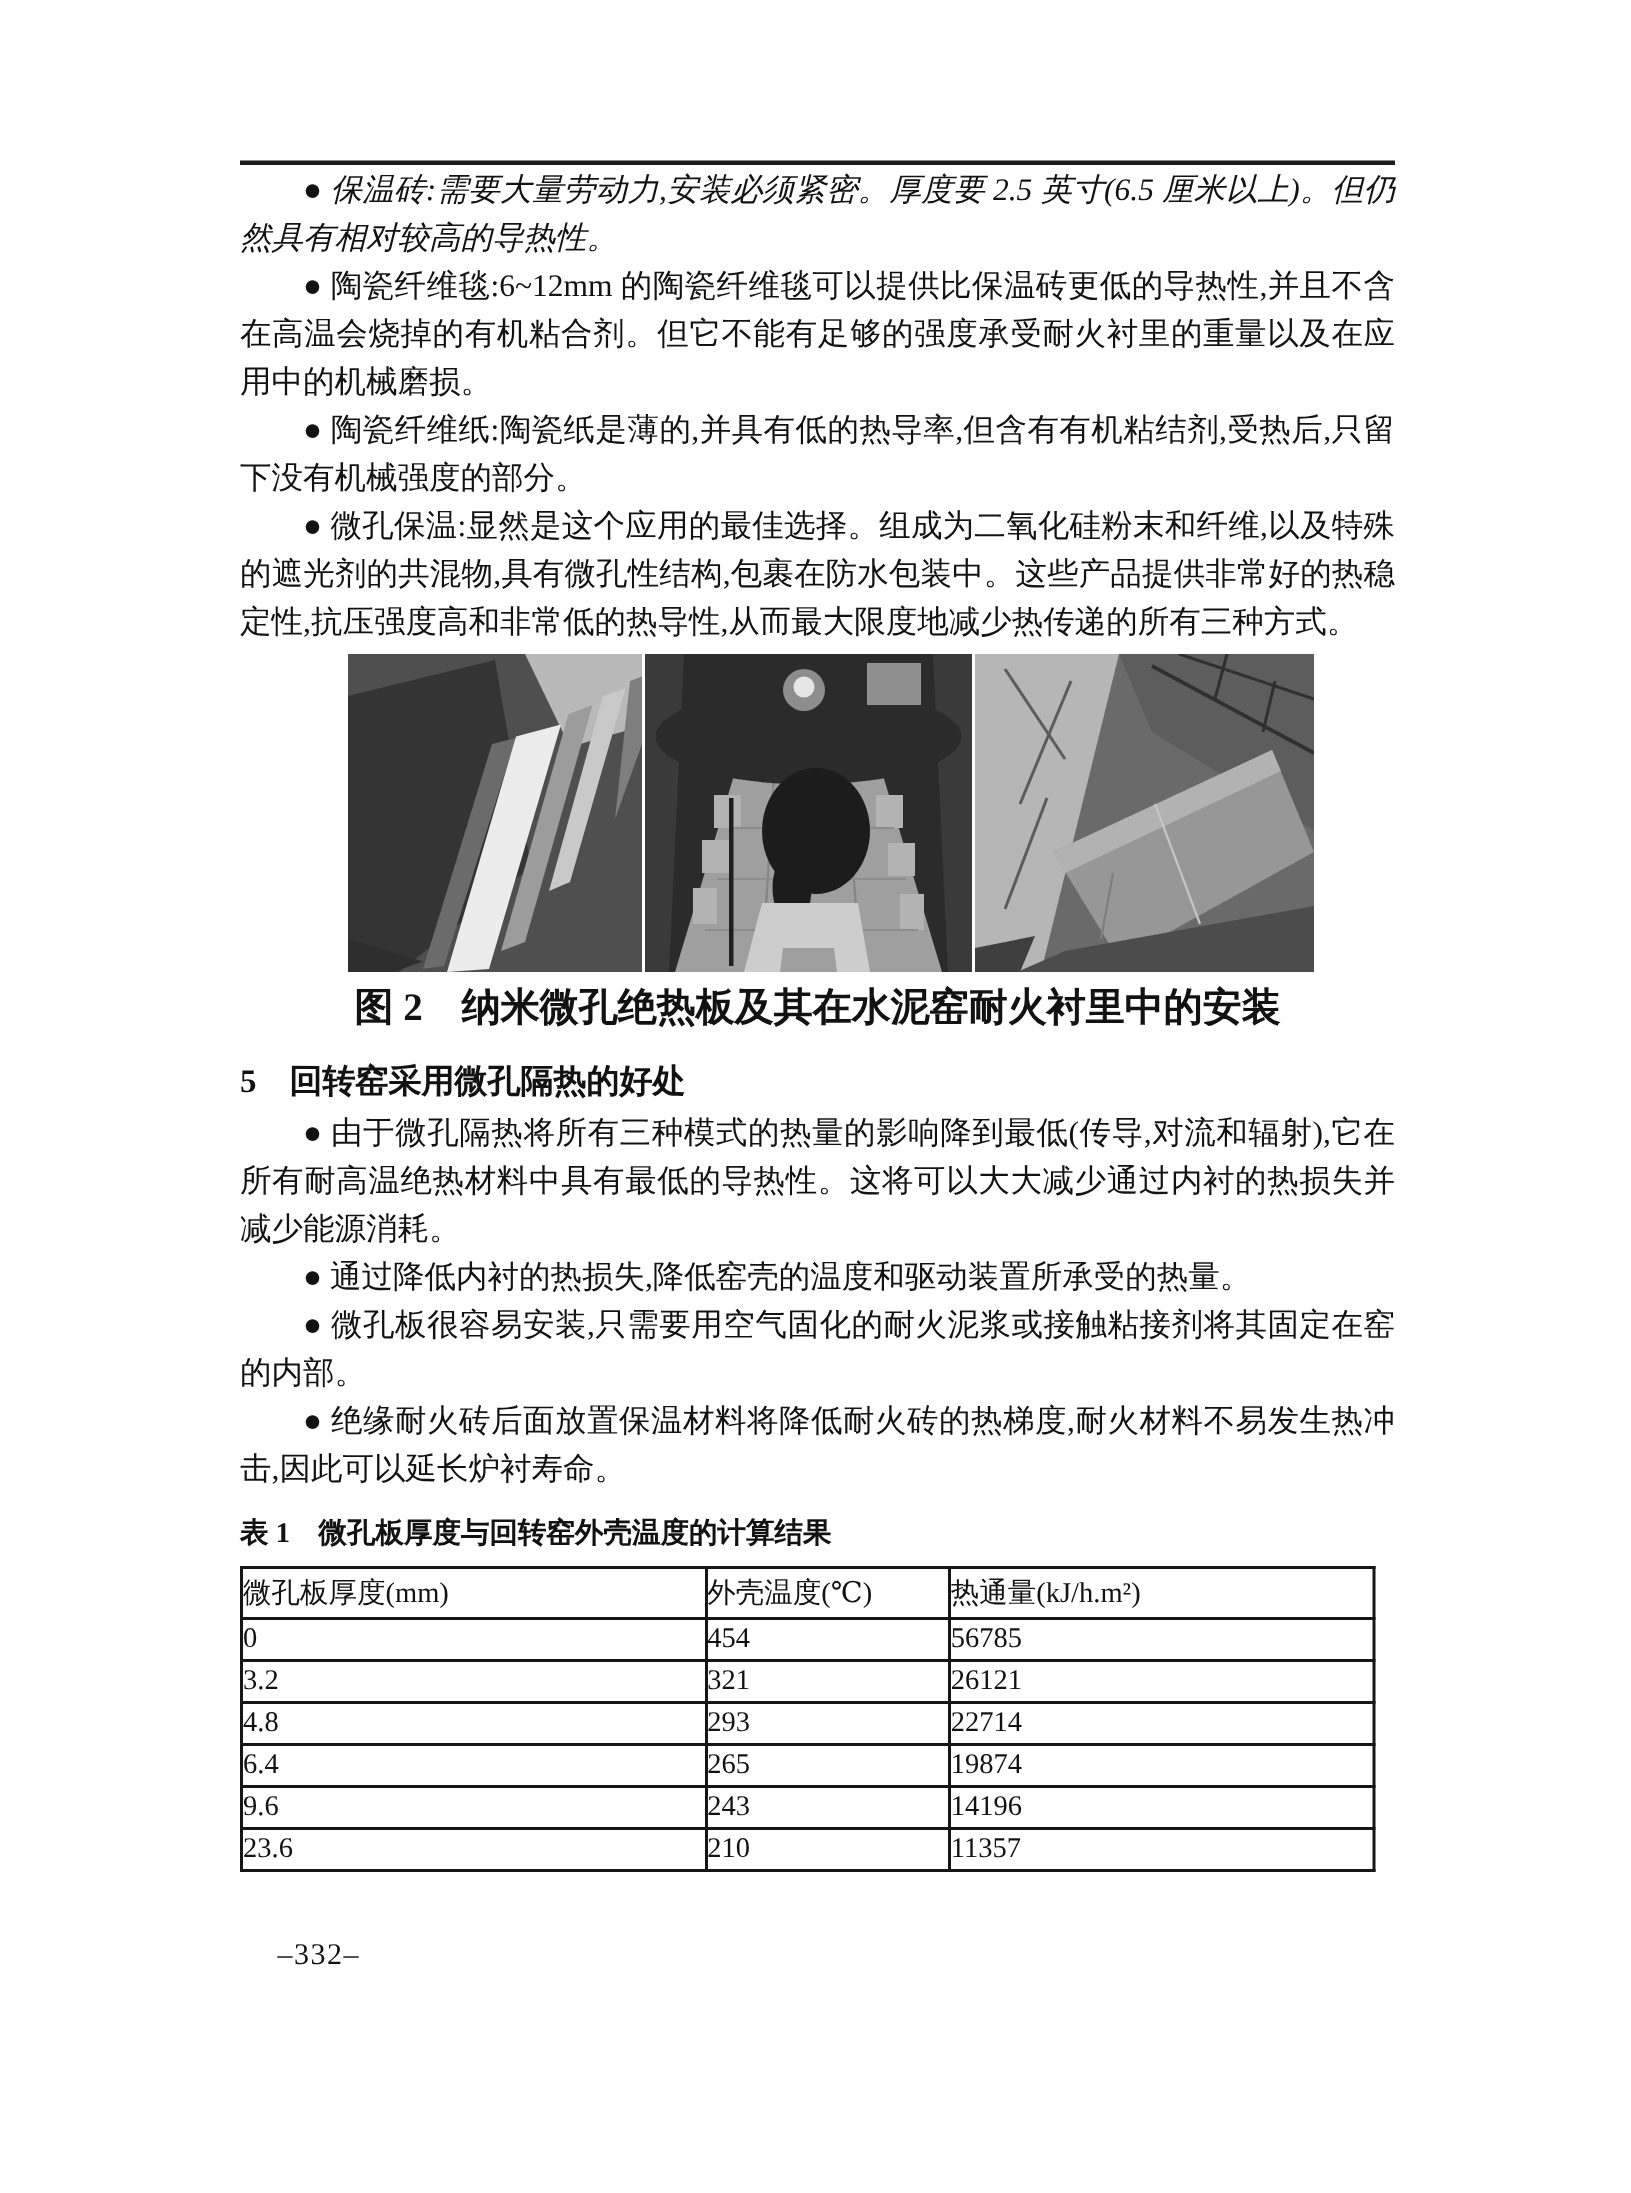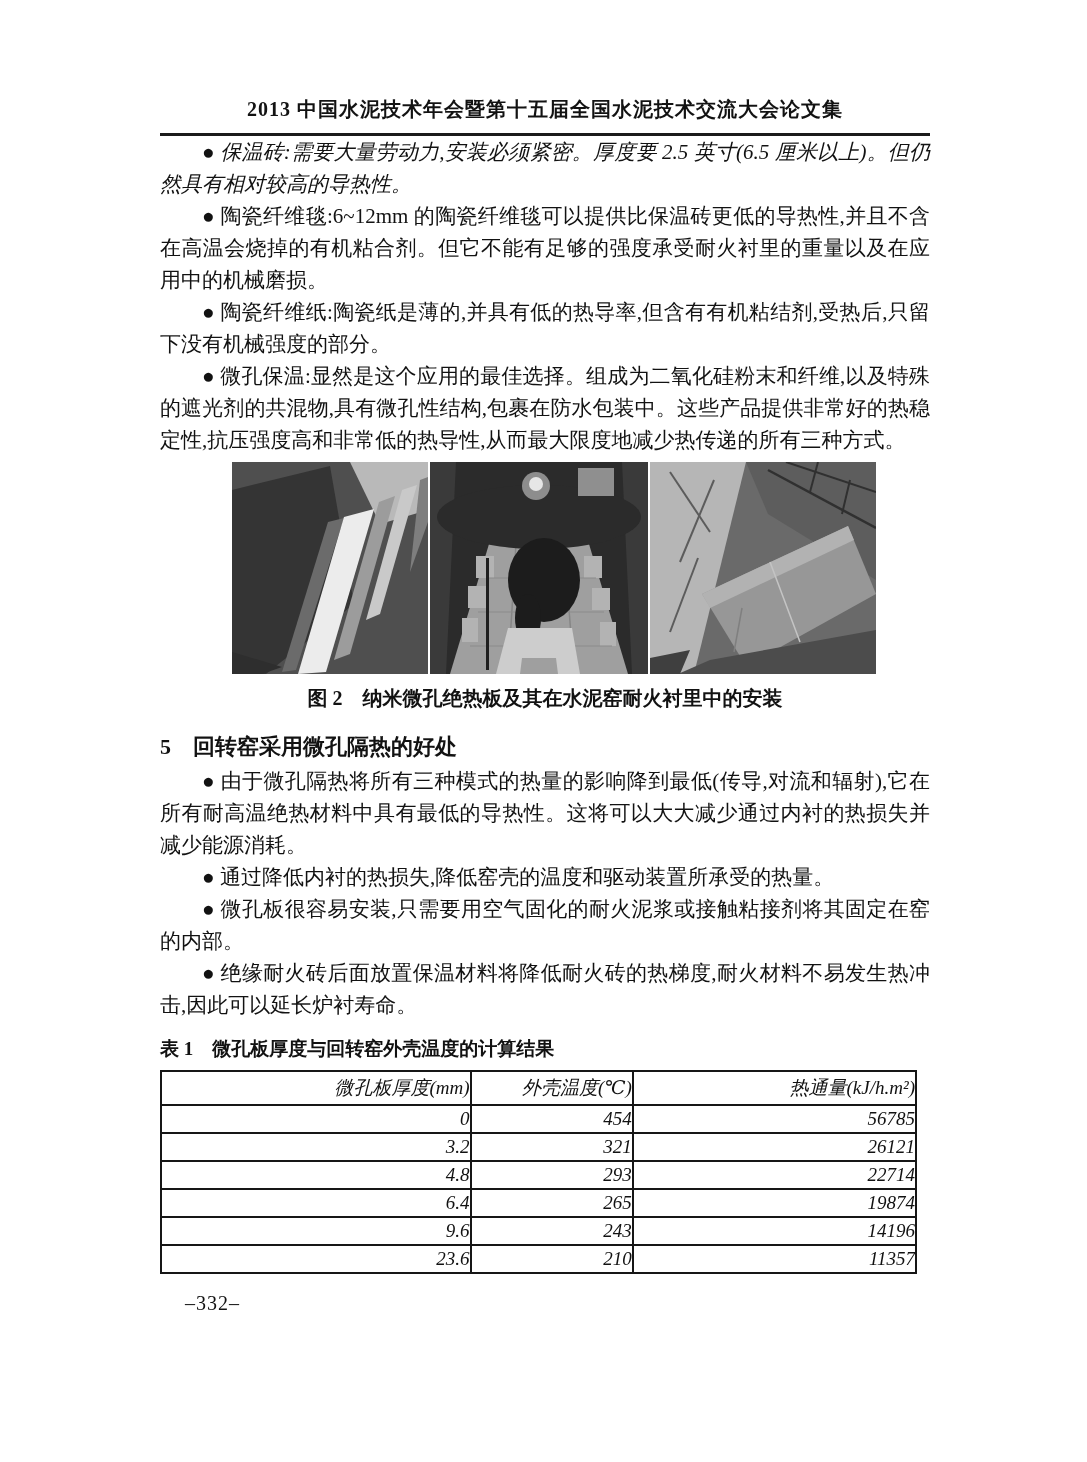--- a/index.html
+++ b/index.html
@@ -19,51 +19,50 @@
   .header-rule{border-top:3px solid #1b1b1b;margin-top:11px;height:0;}
   p.body{
     margin:0;font-size:21px;line-height:32px;
     text-align:justify;text-indent:2em;
   }
   p.body.first{margin-top:0;font-style:italic;}
   .figure{margin:6px 0 0 72px;width:644px;display:flex;gap:2px;}
   .figure svg{display:block;background:#555;}
   .fig-caption{
     margin-top:11px;text-align:center;font-weight:bold;
-    font-size:20px;line-height:26px;
+    font-size:26px;line-height:26px;
   }
   .section-heading{
     margin:22px 0 4px 0;font-size:22px;font-weight:bold;line-height:28px;
   }
   .table-title{
     margin-top:16px;text-align:left;font-weight:bold;
     font-size:19px;line-height:24px;
   }
   table.data{
     margin-top:9px;width:757px;border-collapse:collapse;
     font-size:19px;
   }
   table.data th,table.data td{
-    border:2px solid #161616;text-align:right;padding:0;font-style:italic;
+    border:2px solid #161616;text-align:left;padding:0;
   }
   table.data th{height:32px;font-weight:normal;font-size:19px;}
   table.data td{height:26px;}
   col.c1{width:41%;} col.c2{width:21.5%;} col.c3{width:37.5%;}
   .page-number{
     position:absolute;left:162px;top:1292px;
     font-size:20px;letter-spacing:1px;padding-left:23px;
   }
 </style>
 </head>
 <body>
 
 <div class="page">
   <div class="content">
 
-    <div class="header-title">2013 中国水泥技术年会暨第十五届全国水泥技术交流大会论文集</div>
     <div class="header-rule"></div>
 
     <p class="body first">● 保温砖:需要大量劳动力,安装必须紧密。厚度要 2.5 英寸(6.5 厘米以上)。但仍然具有相对较高的导热性。</p>
     <p class="body">● 陶瓷纤维毯:6~12mm 的陶瓷纤维毯可以提供比保温砖更低的导热性,并且不含在高温会烧掉的有机粘合剂。但它不能有足够的强度承受耐火衬里的重量以及在应用中的机械磨损。</p>
     <p class="body">● 陶瓷纤维纸:陶瓷纸是薄的,并具有低的热导率,但含有有机粘结剂,受热后,只留下没有机械强度的部分。</p>
     <p class="body">● 微孔保温:显然是这个应用的最佳选择。组成为二氧化硅粉末和纤维,以及特殊的遮光剂的共混物,具有微孔性结构,包裹在防水包装中。这些产品提供非常好的热稳定性,抗压强度高和非常低的热导性,从而最大限度地减少热传递的所有三种方式。</p>
 
     <div class="figure">
 
       <svg width="196" height="212" viewBox="0 0 196 212">

